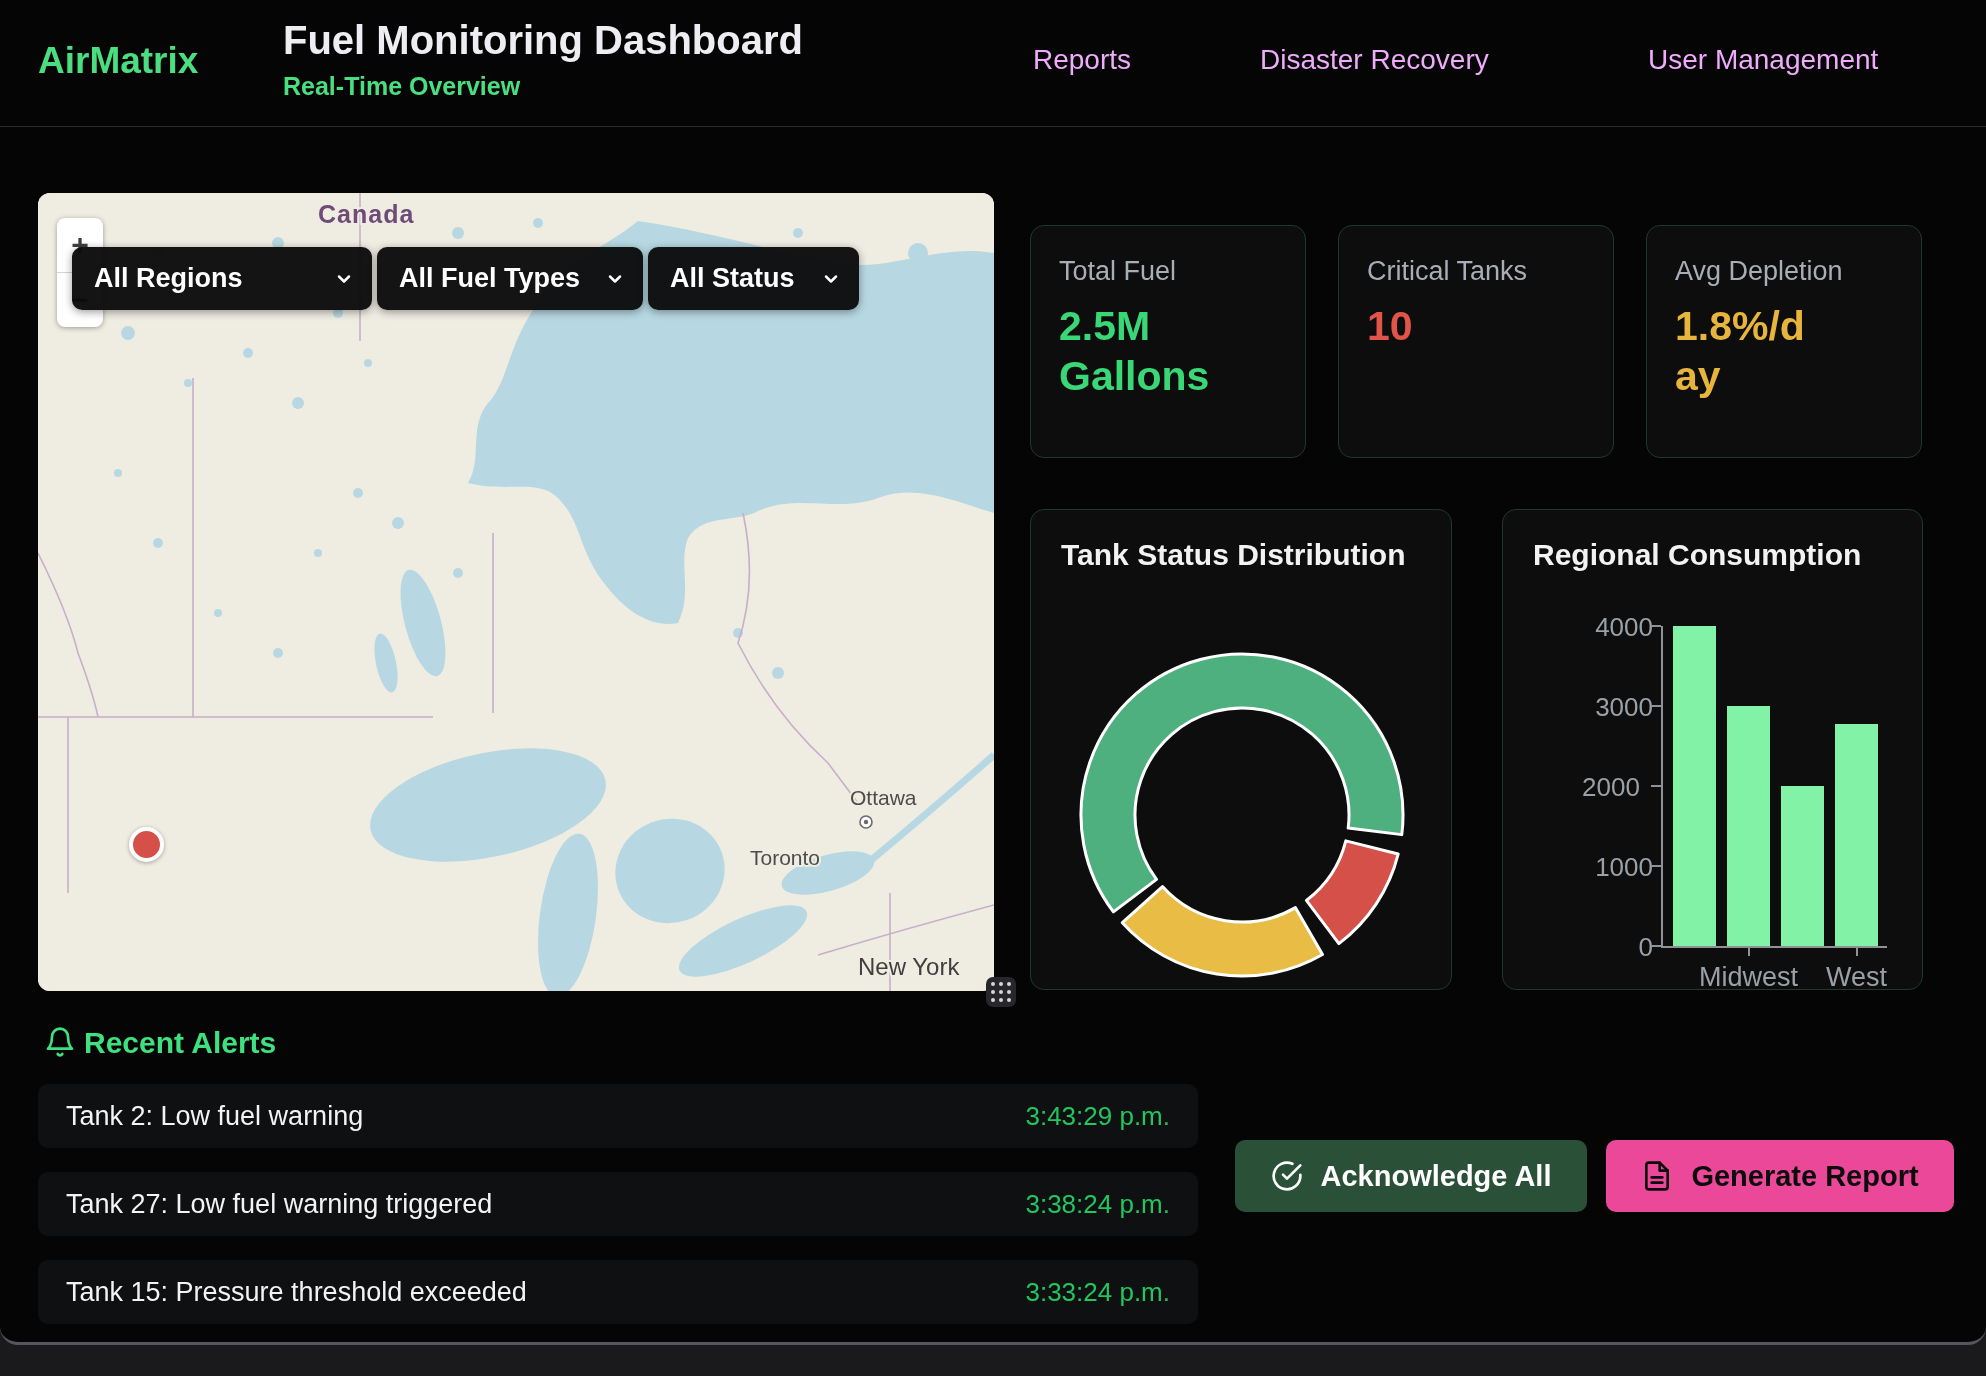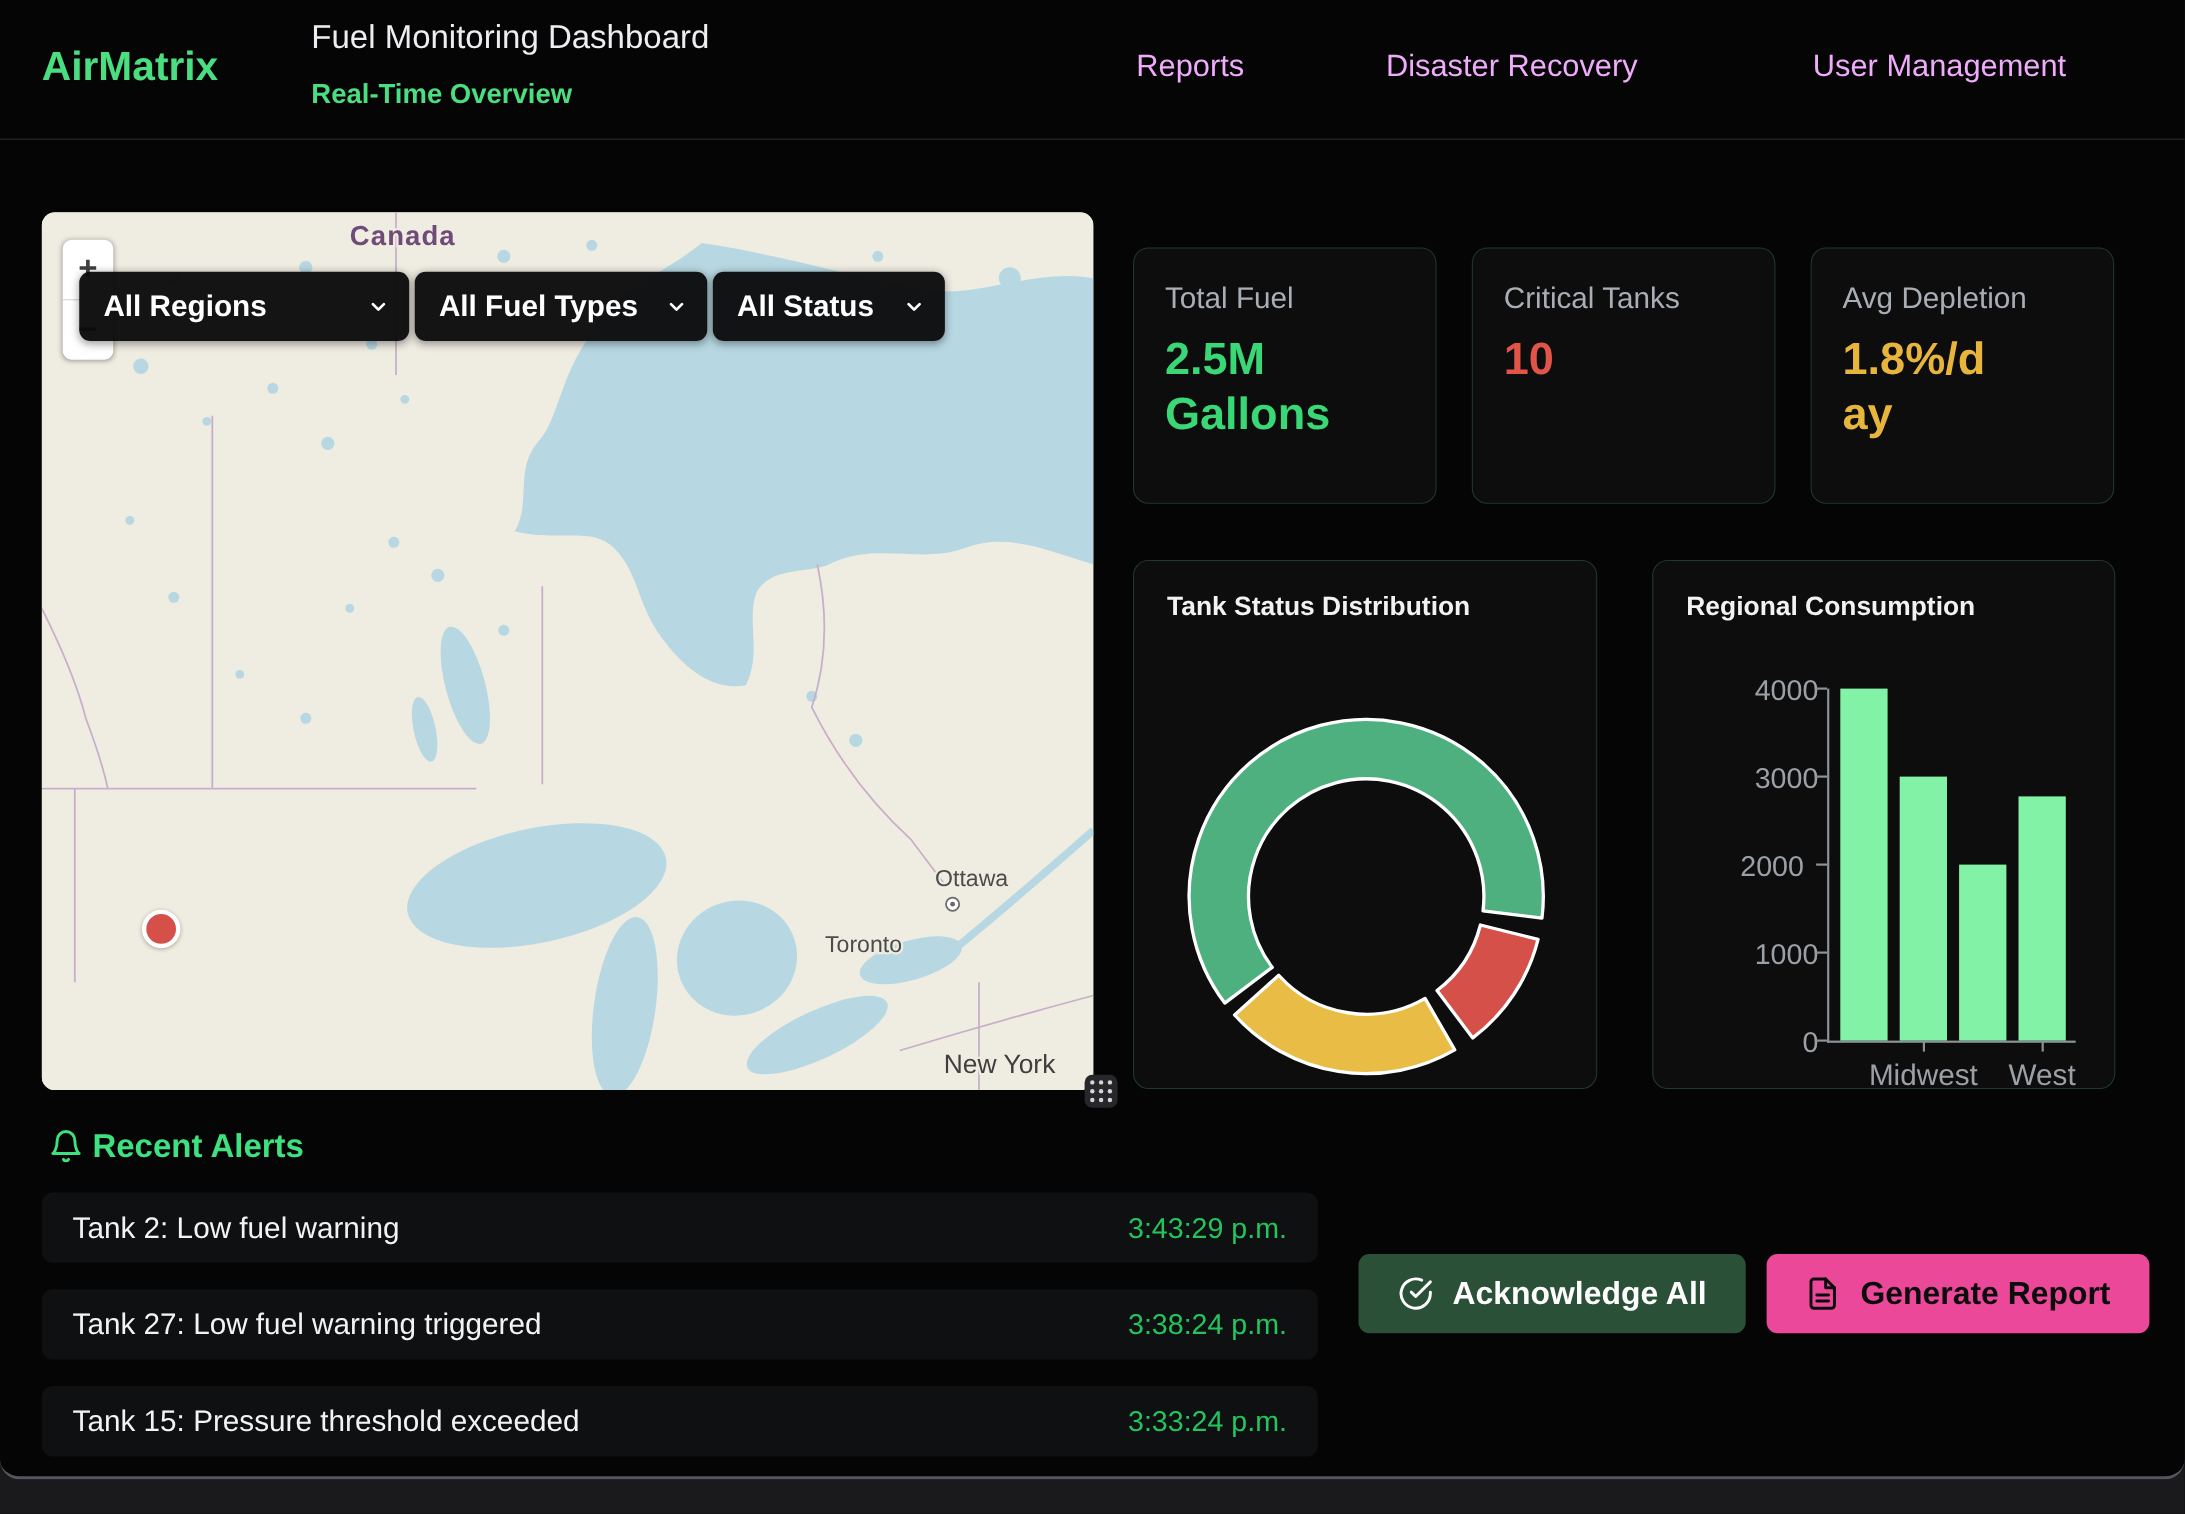--- a/index.html
+++ b/index.html
@@ -2,21 +2,21 @@
 <html><head>
 <meta charset="utf-8">
 <style>
   html,body{margin:0;padding:0;width:1986px;height:1376px;overflow:hidden;
     background:#1a1a1d;font-family:"Liberation Sans",sans-serif;}
   .panel{position:absolute;left:0;top:0;width:1986px;height:1342px;background:#050505;
     border-bottom:3px solid #55555e;border-radius:0 0 18px 18px;}
   
   .header{position:absolute;left:0;top:0;width:1986px;height:126px;border-bottom:1px solid #2c2c30;}
   .brand{position:absolute;left:38px;top:40px;font-size:37px;font-weight:bold;color:#4ade80;}
-  .title{position:absolute;left:283px;top:18px;font-size:30px;font-weight:normal;color:#ededf2;}
+  .title{position:absolute;left:283px;top:18px;font-size:40px;font-weight:bold;color:#ededf2;}
   .subtitle{position:absolute;left:283px;top:72px;font-size:25px;font-weight:bold;color:#4ade80;}
   .nav-item{position:absolute;top:44px;font-size:28px;color:#f0abfc;cursor:pointer;}
   .nav-reports{left:1033px;} .nav-dr{left:1260px;} .nav-um{left:1648px;}
   
   .map{position:absolute;left:38px;top:193px;width:956px;height:798px;border-radius:12px;
     overflow:hidden;background:#efece2;}
   .map svg text{font-family:"Liberation Sans",sans-serif;}
   .map-zoom{position:absolute;left:19px;top:25px;width:46px;background:#ffffff;border-radius:8px;
     box-shadow:0 1px 5px rgba(0,0,0,.35);z-index:5;overflow:hidden;}
   .map-zoom-btn{width:46px;height:54px;text-align:center;line-height:54px;font-size:30px;
@@ -39,21 +39,21 @@
   .stat-card{position:absolute;top:225px;width:276px;height:233px;background:#0c0d0c;
     border:1px solid #1e3a2b;border-radius:14px;box-sizing:border-box;padding:30px 28px;}
   .sc-1{left:1030px;} .sc-2{left:1338px;} .sc-3{left:1646px;}
   .stat-label{font-size:27px;color:#a9aeb6;}
   .stat-value{font-size:41px;font-weight:bold;line-height:1.22;margin-top:14px;overflow-wrap:anywhere;}
   .sc-1 .stat-value{width:200px;} .sc-3 .stat-value{width:140px;}
   
   .chart-card{position:absolute;top:509px;height:481px;background:#0c0d0c;border:1px solid #1e3a2b;
     border-radius:14px;box-sizing:border-box;}
   .cc-donut{left:1030px;width:422px;} .cc-bars{left:1502px;width:421px;}
-  .chart-title{position:absolute;left:30px;top:28px;font-size:24px;font-weight:bold;color:#f2f2f2;}
+  .chart-title{position:absolute;left:30px;top:28px;font-size:30px;font-weight:bold;color:#f2f2f2;}
   #donut{position:absolute;left:0;top:0;}
   .barplot{position:absolute;left:158px;top:116px;width:224px;height:320px;
     border-left:2px solid #8d9297;border-bottom:2px solid #8d9297;}
   .bar{position:absolute;bottom:0;width:43px;background:#82f2a6;}
   .ytick-label{position:absolute;width:84px;right:234px;text-align:right;font-size:26px;color:#9aa0a6;}
   .ytick-mark{position:absolute;left:-12px;width:10px;height:2px;background:#8d9297;}
   .xtick-mark{position:absolute;width:2px;height:10px;background:#8d9297;top:320px;}
   .xtick-label{position:absolute;top:336px;width:140px;text-align:center;font-size:27px;color:#9aa0a6;}
   
   .alerts-heading{position:absolute;left:84px;top:1026px;font-size:30px;font-weight:bold;color:#3ee07f;}

